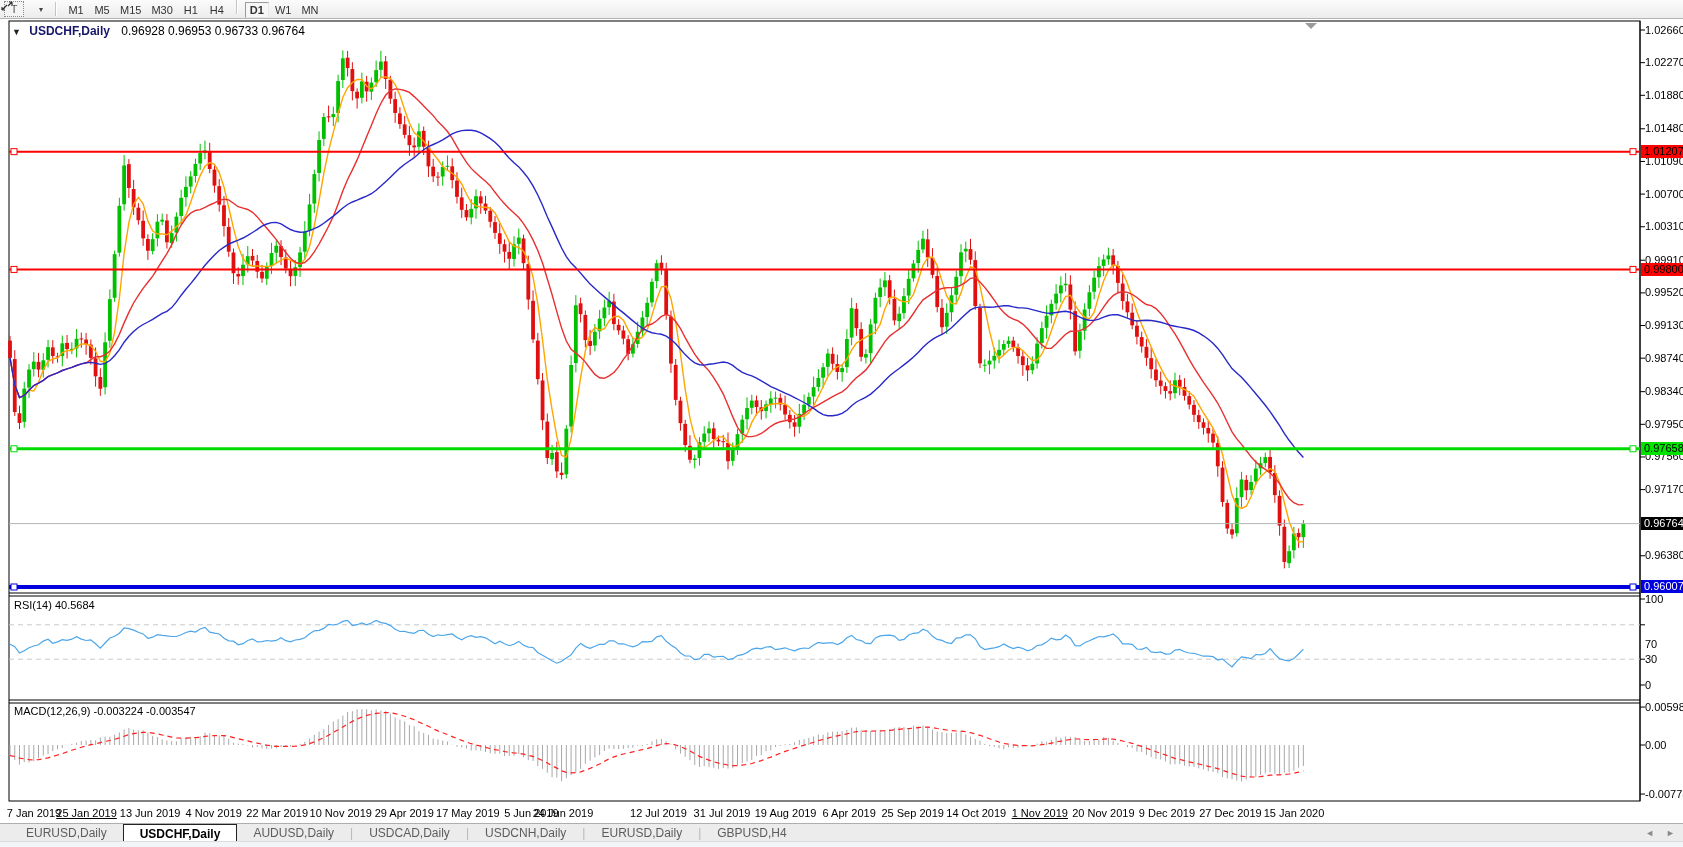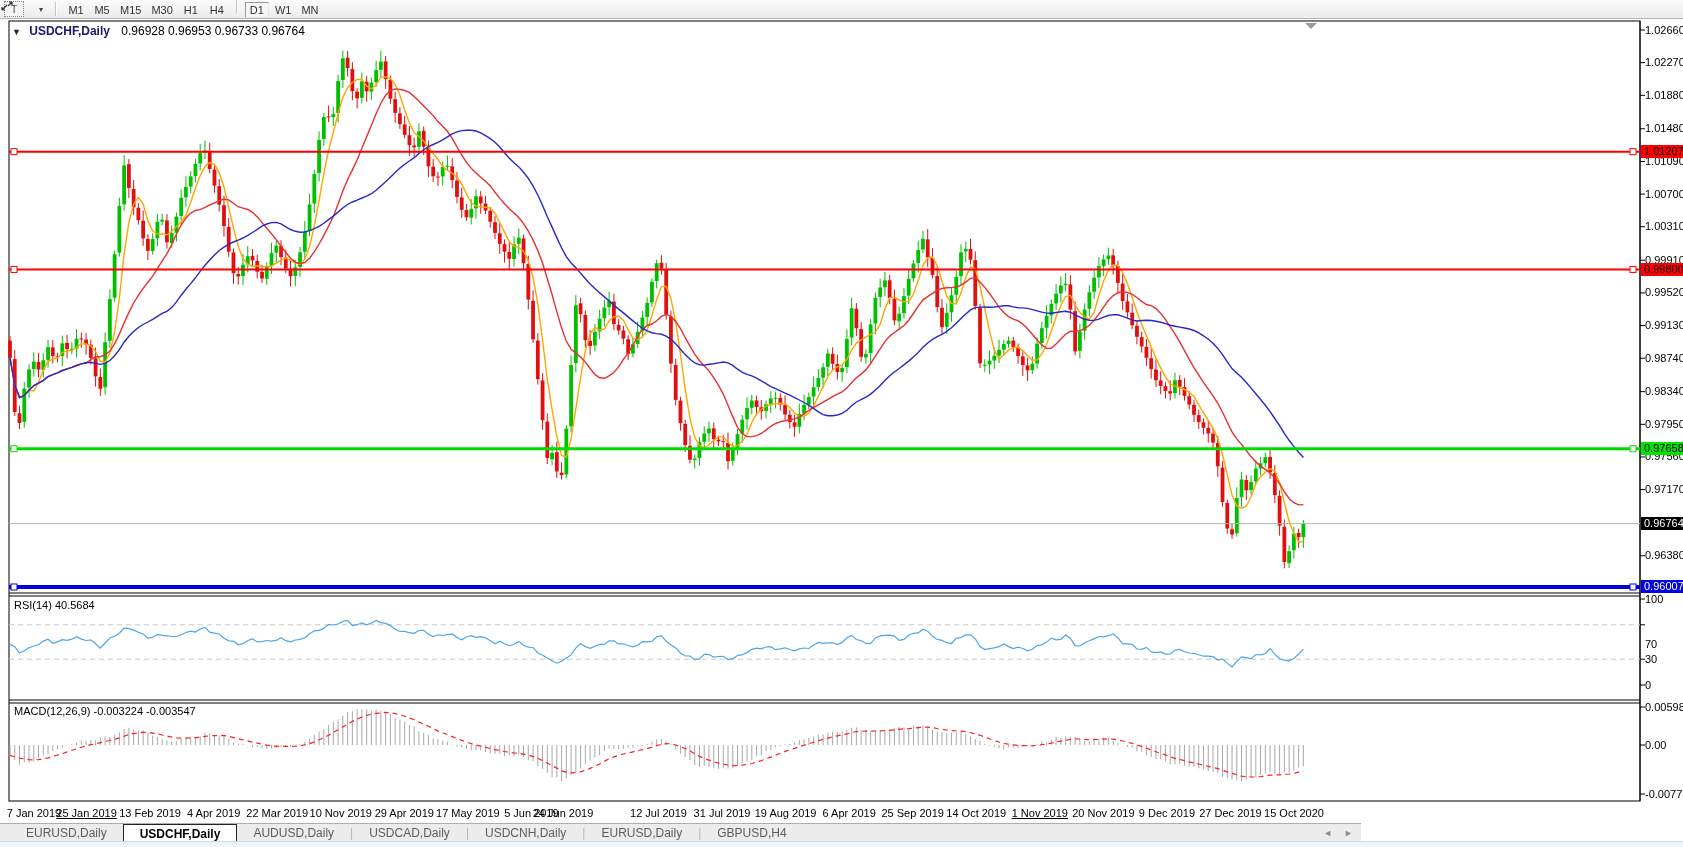--- a/index.html
+++ b/index.html
@@ -8,32 +8,32 @@
   
   .toolbar{position:absolute;left:0;top:0;width:1683px;height:18px;background:linear-gradient(#fbfbfb,#ececec);
            border-bottom:1px solid #b5b5b5;display:flex;align-items:center;font-size:11px;color:#222;}
   .tbtn{border:none;background:transparent;height:16px;display:inline-flex;align-items:center;justify-content:center;
         padding:0 6px;font-size:11px;color:#222;font-family:"Liberation Sans",sans-serif;cursor:default;}
   .ttool{border:1px dotted #8a8a8a;margin-left:4px;width:20px;color:#555;background:#f4f4f4;}
   .atool{margin-left:6px;}
   .caret{font-size:8px;color:#444;margin-left:3px;}
   .tsep{display:inline-block;width:1px;height:14px;background:#c4c4c4;margin:0 6px;border-right:1px solid #fff;}
   .tf{min-width:24px;text-align:center;padding:1px 4px;margin:0 1px;color:#333;}
-  .tf.active{background:#f6f6f6;border:1px solid #9a9a9a;border-right-color:#e8e8e8;border-bottom-color:#e8e8e8;}
+  .tf.active{background:#f6f6f6;border:1px solid #9a9a9a;border-right-color:#e8e8e8;border-bottom-color:#e8e8e8;font-weight:bold;}
   
   .ctitle{position:absolute;left:12px;top:24px;font-size:12px;color:#000;}
   .ctitle .sym{color:#16166a;font-weight:bold;}
   .ctitle .tri{font-size:9px;color:#222;margin-right:5px;}
   .indlabel{position:absolute;font-size:11px;color:#000;}
   .axlabel{position:absolute;left:1645px;font-size:11px;color:#000;white-space:nowrap;}
   .datelabel{position:absolute;top:807px;font-size:11px;color:#000;transform:translateX(-50%);white-space:nowrap;}
   .badge{position:absolute;left:1641px;width:46px;height:13px;line-height:13px;font-size:11px;color:#000;
          padding-left:3px;white-space:nowrap;}
   
-  .tabbar{position:absolute;left:0;top:823px;width:1361px;height:18px;background:#ececec;border-top:1px solid #aeaeae;
+  .tabbar{position:absolute;left:0;top:823px;width:1683px;height:18px;background:#ececec;border-top:1px solid #aeaeae;
           display:flex;align-items:stretch;font-size:12px;color:#5d5d5d;}
   .tab{display:inline-flex;align-items:center;padding:0 16px;cursor:default;}
   .tab.active{background:#fff;border:1px solid #222;border-bottom:none;color:#000;font-weight:bold;margin-top:0;}
   .tabsep{display:inline-flex;align-items:center;color:#b8b8b8;}
   .tabarrows{position:absolute;right:8px;top:0;height:18px;display:flex;align-items:center;gap:12px;
              font-size:9px;color:#8a8a8a;}
   .bottomstrip{position:absolute;left:0;top:841px;width:1683px;height:6px;background:#f2f5f8;border-top:1px solid #dcdcdc;}
   svg{position:absolute;left:0;top:0;}
 </style>
 </head>
@@ -958,39 +958,39 @@
       <div class="axlabel" style="top: 549.262px;">0.96380</div>
       <div class="axlabel" style="top: 592.5px;">100</div>
       <div class="axlabel" style="top: 618.3px; margin-top: 20px;">70</div>
       <div class="axlabel" style="top: 652.7px;">30</div>
       <div class="axlabel" style="top: 678.5px;">0</div>
       <div class="axlabel" style="top: 700.549px;">0.005986</div>
       <div class="axlabel" style="top: 738.5px;">0.00</div>
       <div class="axlabel" style="top: 787.553px;">-0.007737</div>
       <div class="datelabel" style="left: 34px;">7 Jan 2019</div>
       <div class="datelabel" style="left: 86.55px; text-decoration: underline;">25 Jan 2019</div>
-      <div class="datelabel" style="left: 150.1px;">13 Feb 2019</div>
-      <div class="datelabel" style="left: 213.65px;">4 Apr 2019</div>
+      <div class="datelabel" style="left: 150.1px;">13 Jun 2019</div>
+      <div class="datelabel" style="left: 213.65px;">4 Nov 2019</div>
       <div class="datelabel" style="left: 277.2px;">22 Mar 2019</div>
       <div class="datelabel" style="left: 340.75px;">10 Nov 2019</div>
       <div class="datelabel" style="left: 404.3px;">29 Apr 2019</div>
       <div class="datelabel" style="left: 467.85px;">17 May 2019</div>
       <div class="datelabel" style="left: 531.4px;">5 Jun 2019</div>
       <div class="datelabel" style="left: 563px;">24 Jun 2019</div>
       <div class="datelabel" style="left: 658.5px;">12 Jul 2019</div>
       <div class="datelabel" style="left: 722.05px;">31 Jul 2019</div>
       <div class="datelabel" style="left: 785.6px;">19 Aug 2019</div>
       <div class="datelabel" style="left: 849.15px;">6 Apr 2019</div>
       <div class="datelabel" style="left: 912.7px;">25 Sep 2019</div>
       <div class="datelabel" style="left: 976.25px;">14 Oct 2019</div>
       <div class="datelabel" style="left: 1039.8px; text-decoration: underline;">1 Nov 2019</div>
       <div class="datelabel" style="left: 1103.35px;">20 Nov 2019</div>
       <div class="datelabel" style="left: 1166.9px;">9 Dec 2019</div>
       <div class="datelabel" style="left: 1230.45px;">27 Dec 2019</div>
-      <div class="datelabel" style="left: 1294px;">15 Oct 2020</div>
+      <div class="datelabel" style="left: 1294px;">15 Jan 2020</div>
       <div class="badge" style="top: 145.145px; background: rgb(255, 0, 0); color: rgb(0, 0, 0);">1.01207</div>
       <div class="badge" style="top: 262.939px; background: rgb(255, 0, 0); color: rgb(0, 0, 0);">0.99800</div>
       <div class="badge" style="top: 442.267px; background: rgb(0, 228, 0); color: rgb(0, 0, 0);">0.97658</div>
       <div class="badge" style="top: 580.489px; background: rgb(0, 0, 224); color: rgb(255, 255, 255);">0.96007</div>
       <div class="badge" style="top: 517.113px; background: rgb(0, 0, 0); color: rgb(255, 255, 255);">0.96764</div>
     </div>
 
   <div class="tabbar">
     <div style="width:10px;"></div>
     <span id="tabs" style="display:inline-flex;align-items:stretch;">

